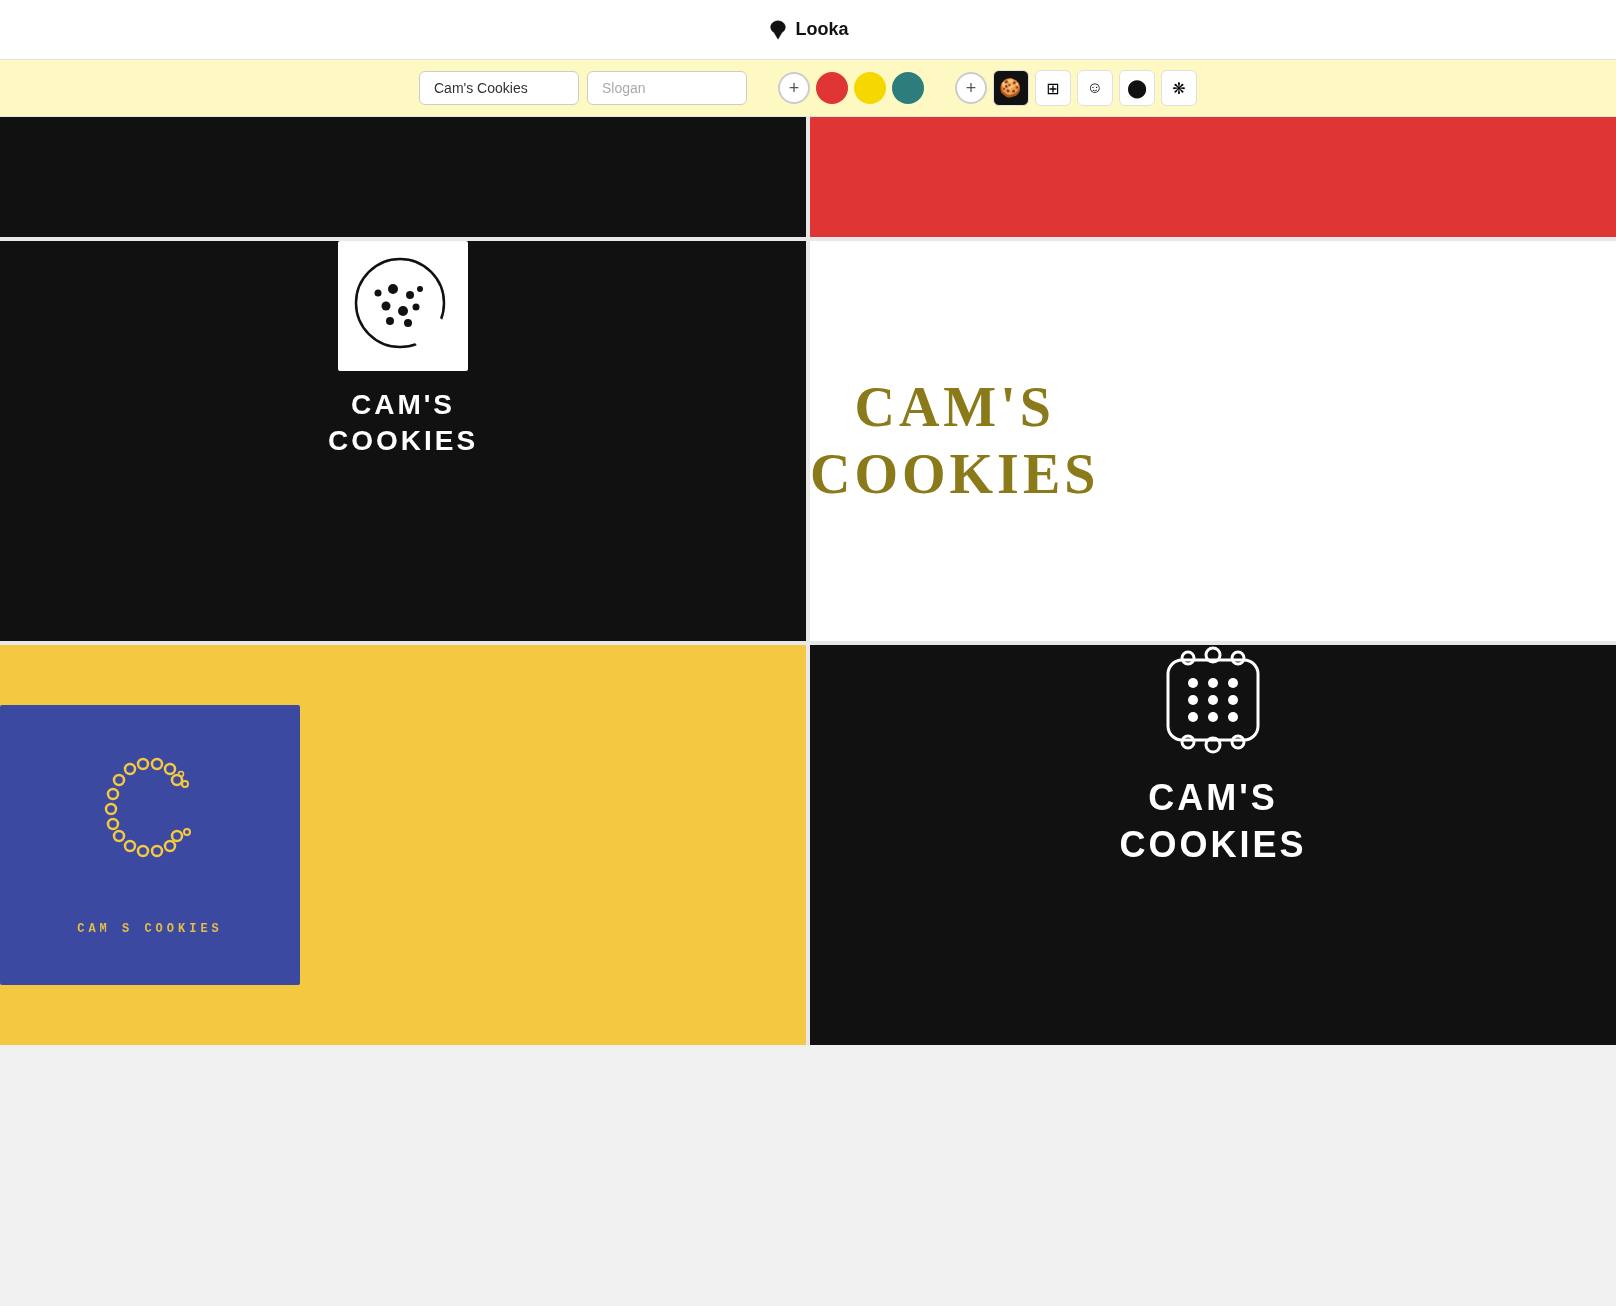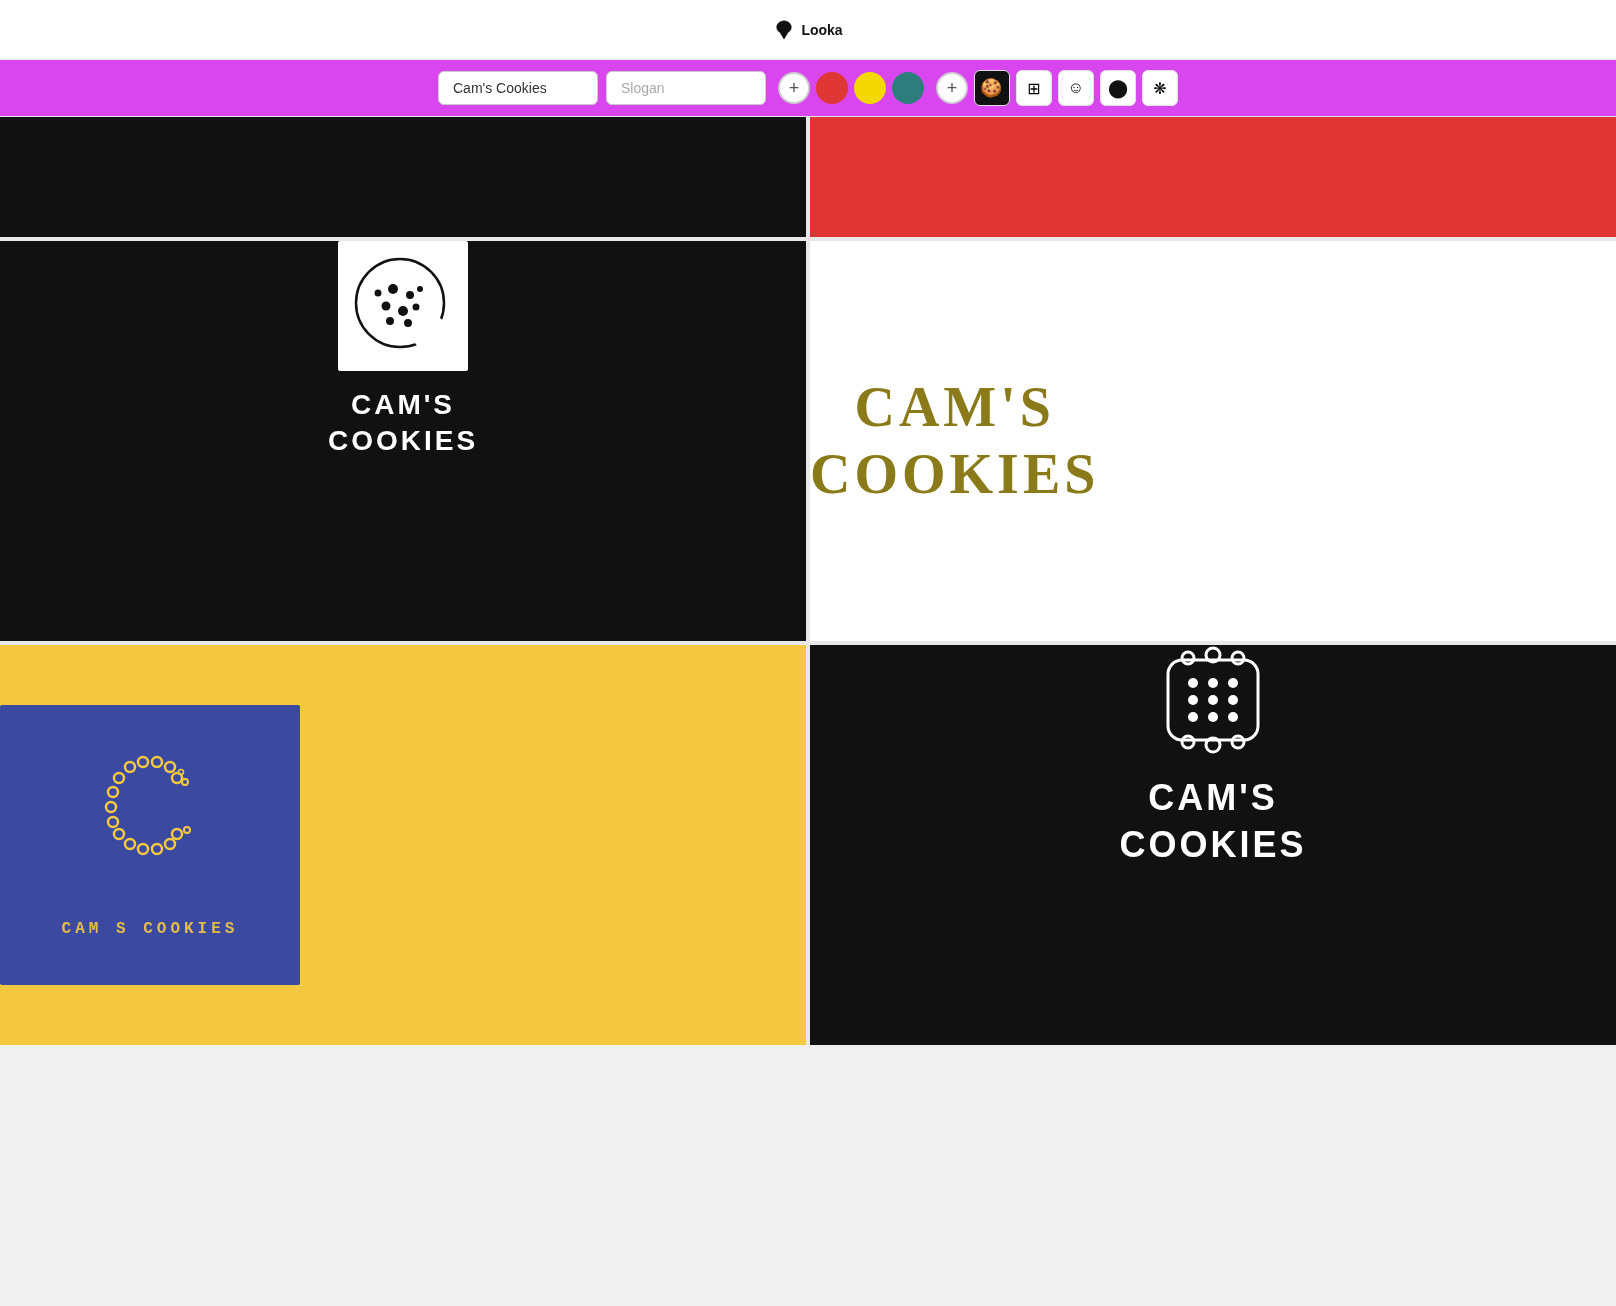--- a/index.html
+++ b/index.html
@@ -17,36 +17,36 @@
       justify-content: center;
       padding: 12px 24px;
       position: relative;
       border-bottom: 1px solid #e5e5e5;
       height: 60px;
     }
     .header-logo {
       display: flex;
       align-items: center;
       gap: 6px;
-      font-size: 14px;
+      font-size: 18px;
       font-weight: 600;
       color: #111;
     }
     .header-logo svg {
       width: 22px;
       height: 22px;
     }
 
     
     .toolbar {
-      background: #d946ef;
+      background: #fef9c3;
       display: flex;
       align-items: center;
       justify-content: center;
-      gap: 12px;
+      gap: 31px;
       padding: 10px 24px;
       border-bottom: 1px solid #e5e5e5;
     }
     .toolbar-inputs {
       display: flex;
       gap: 8px;
     }
     .toolbar input {
       border: 1px solid #ccc;
       border-radius: 6px;
@@ -196,21 +196,21 @@
     }
     .bubble-c {
       width: 110px; height: 110px;
       position: relative;
     }
     .bubble-c svg {
       width: 110px; height: 110px;
     }
     .card-5-text {
       color: #f5c842;
-      font-size: 16px;
+      font-size: 12px;
       font-weight: 600;
       letter-spacing: 4px;
       text-transform: uppercase;
       font-family: 'Courier New', monospace;
       opacity: 0.9;
       margin-top: 42px;
     }
     
     .waffle-wrapper {
       position: relative;

